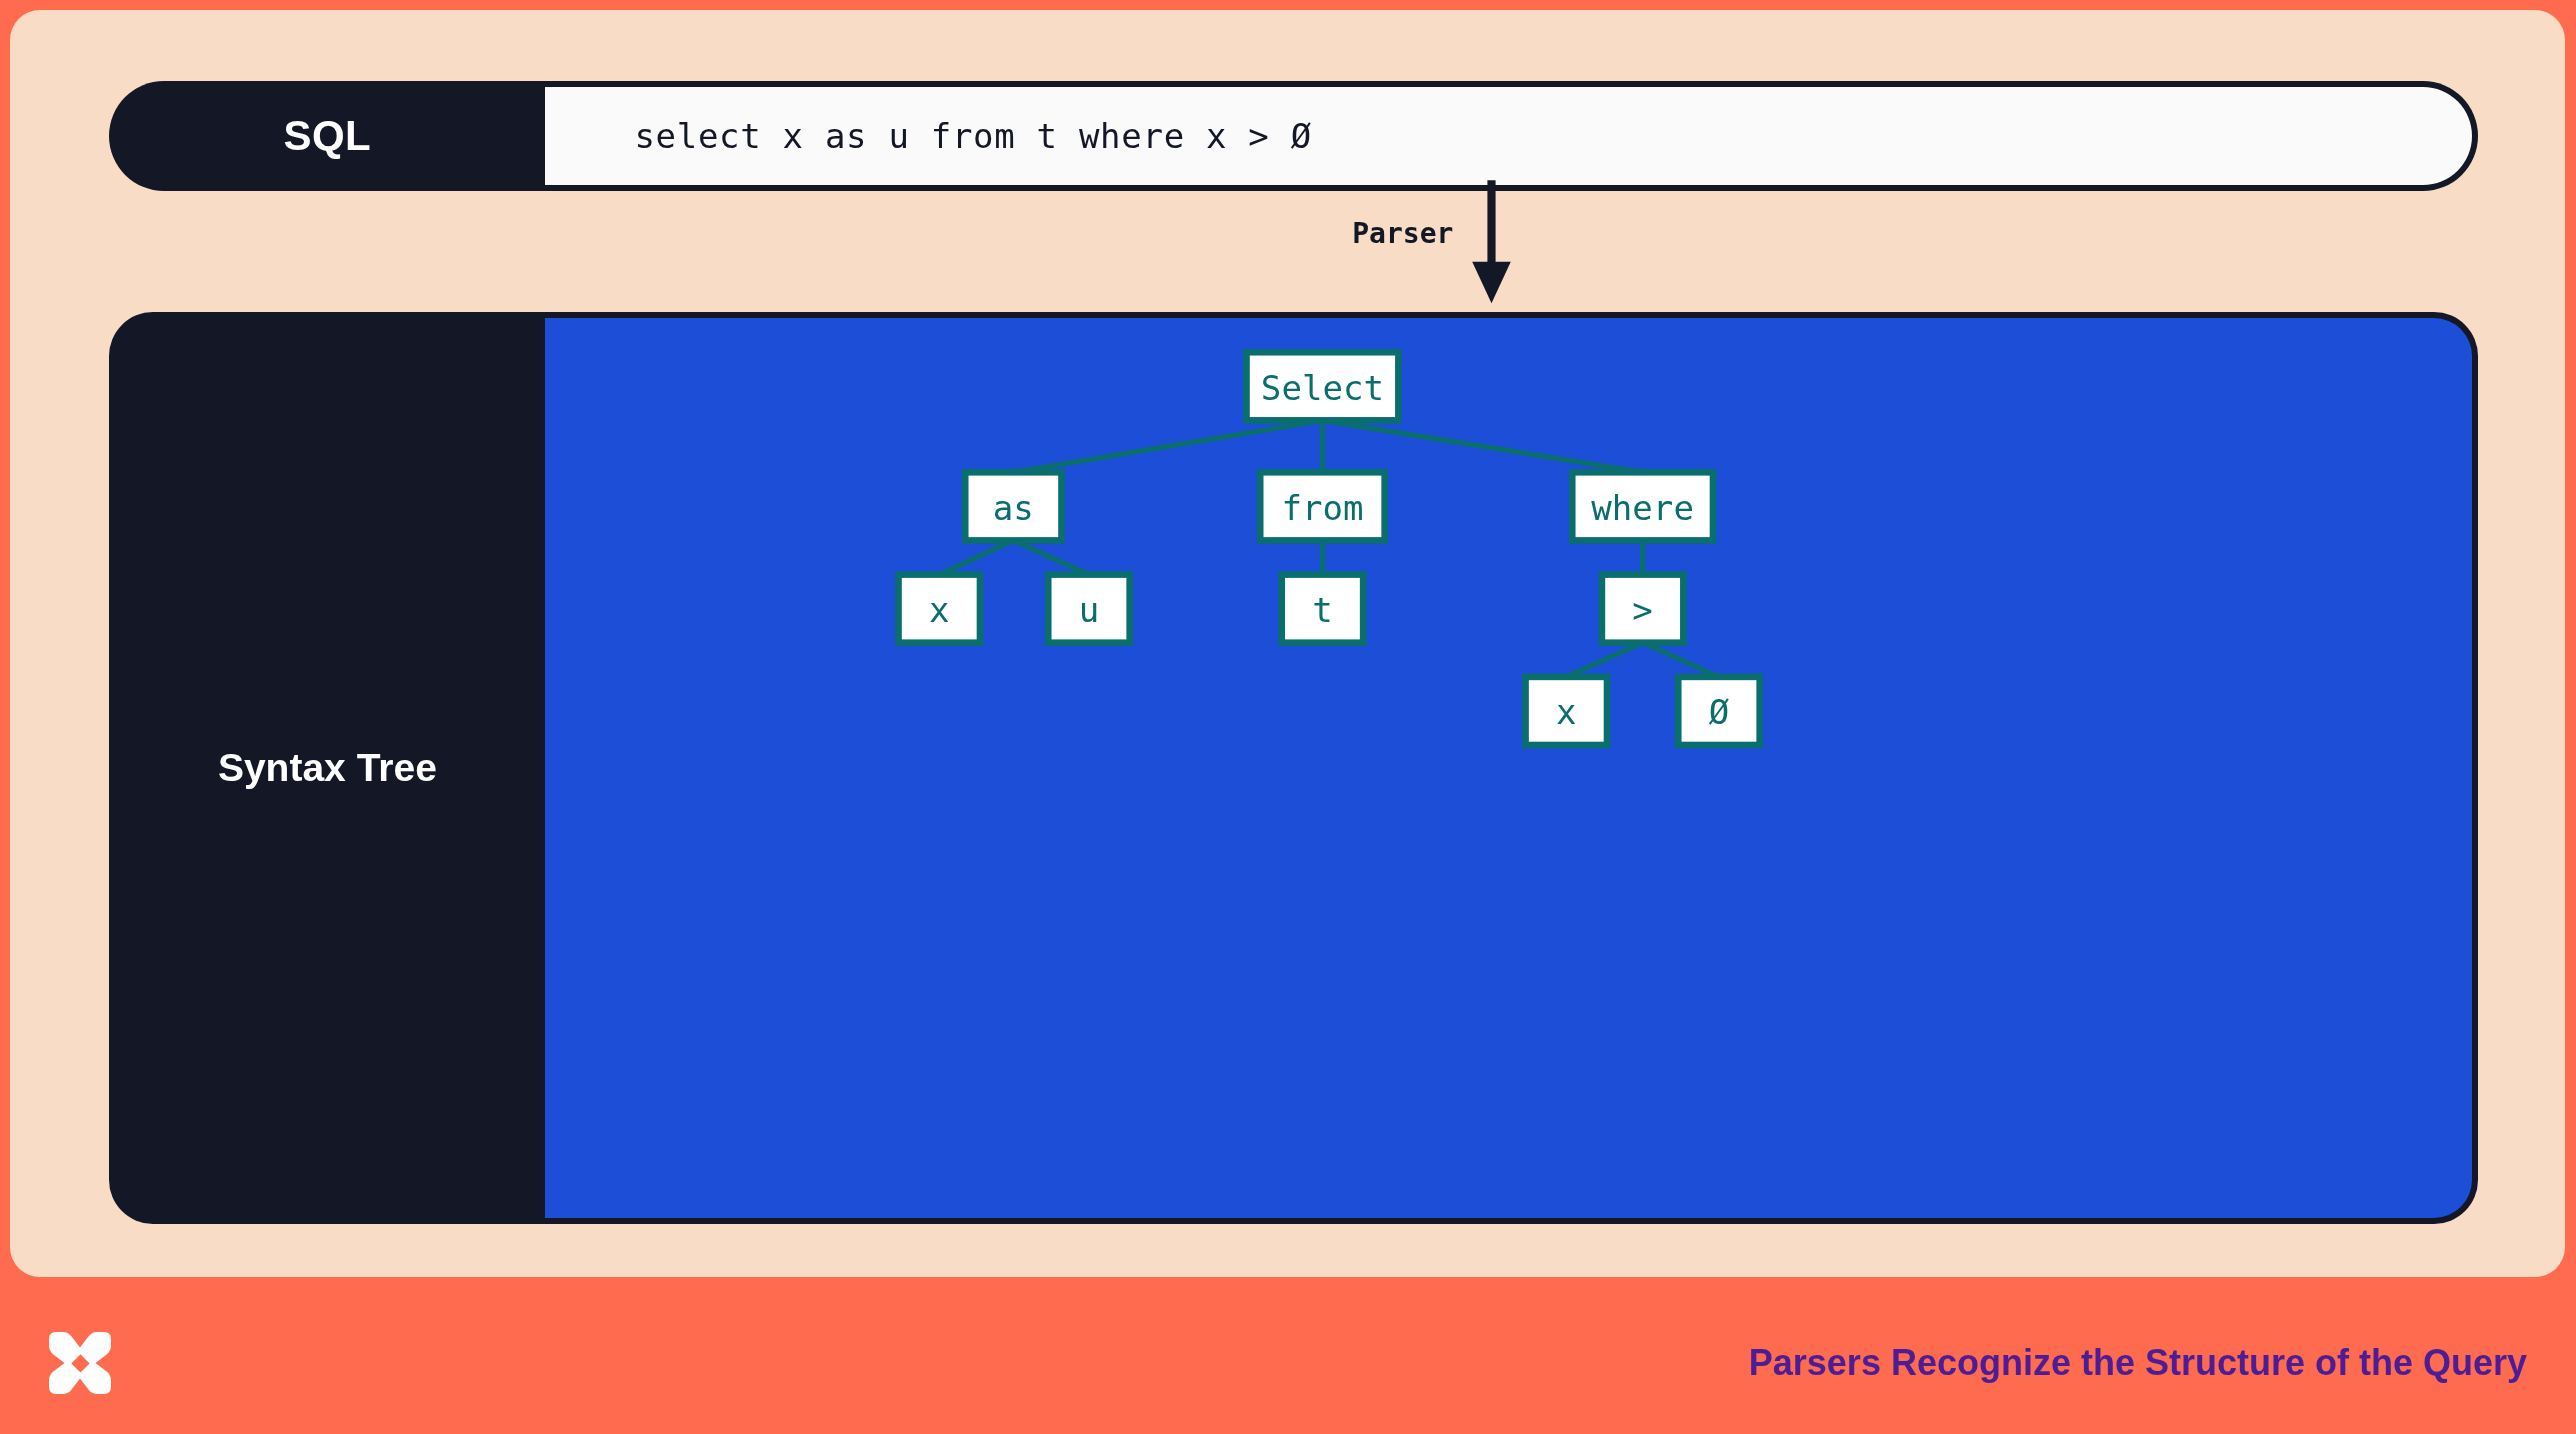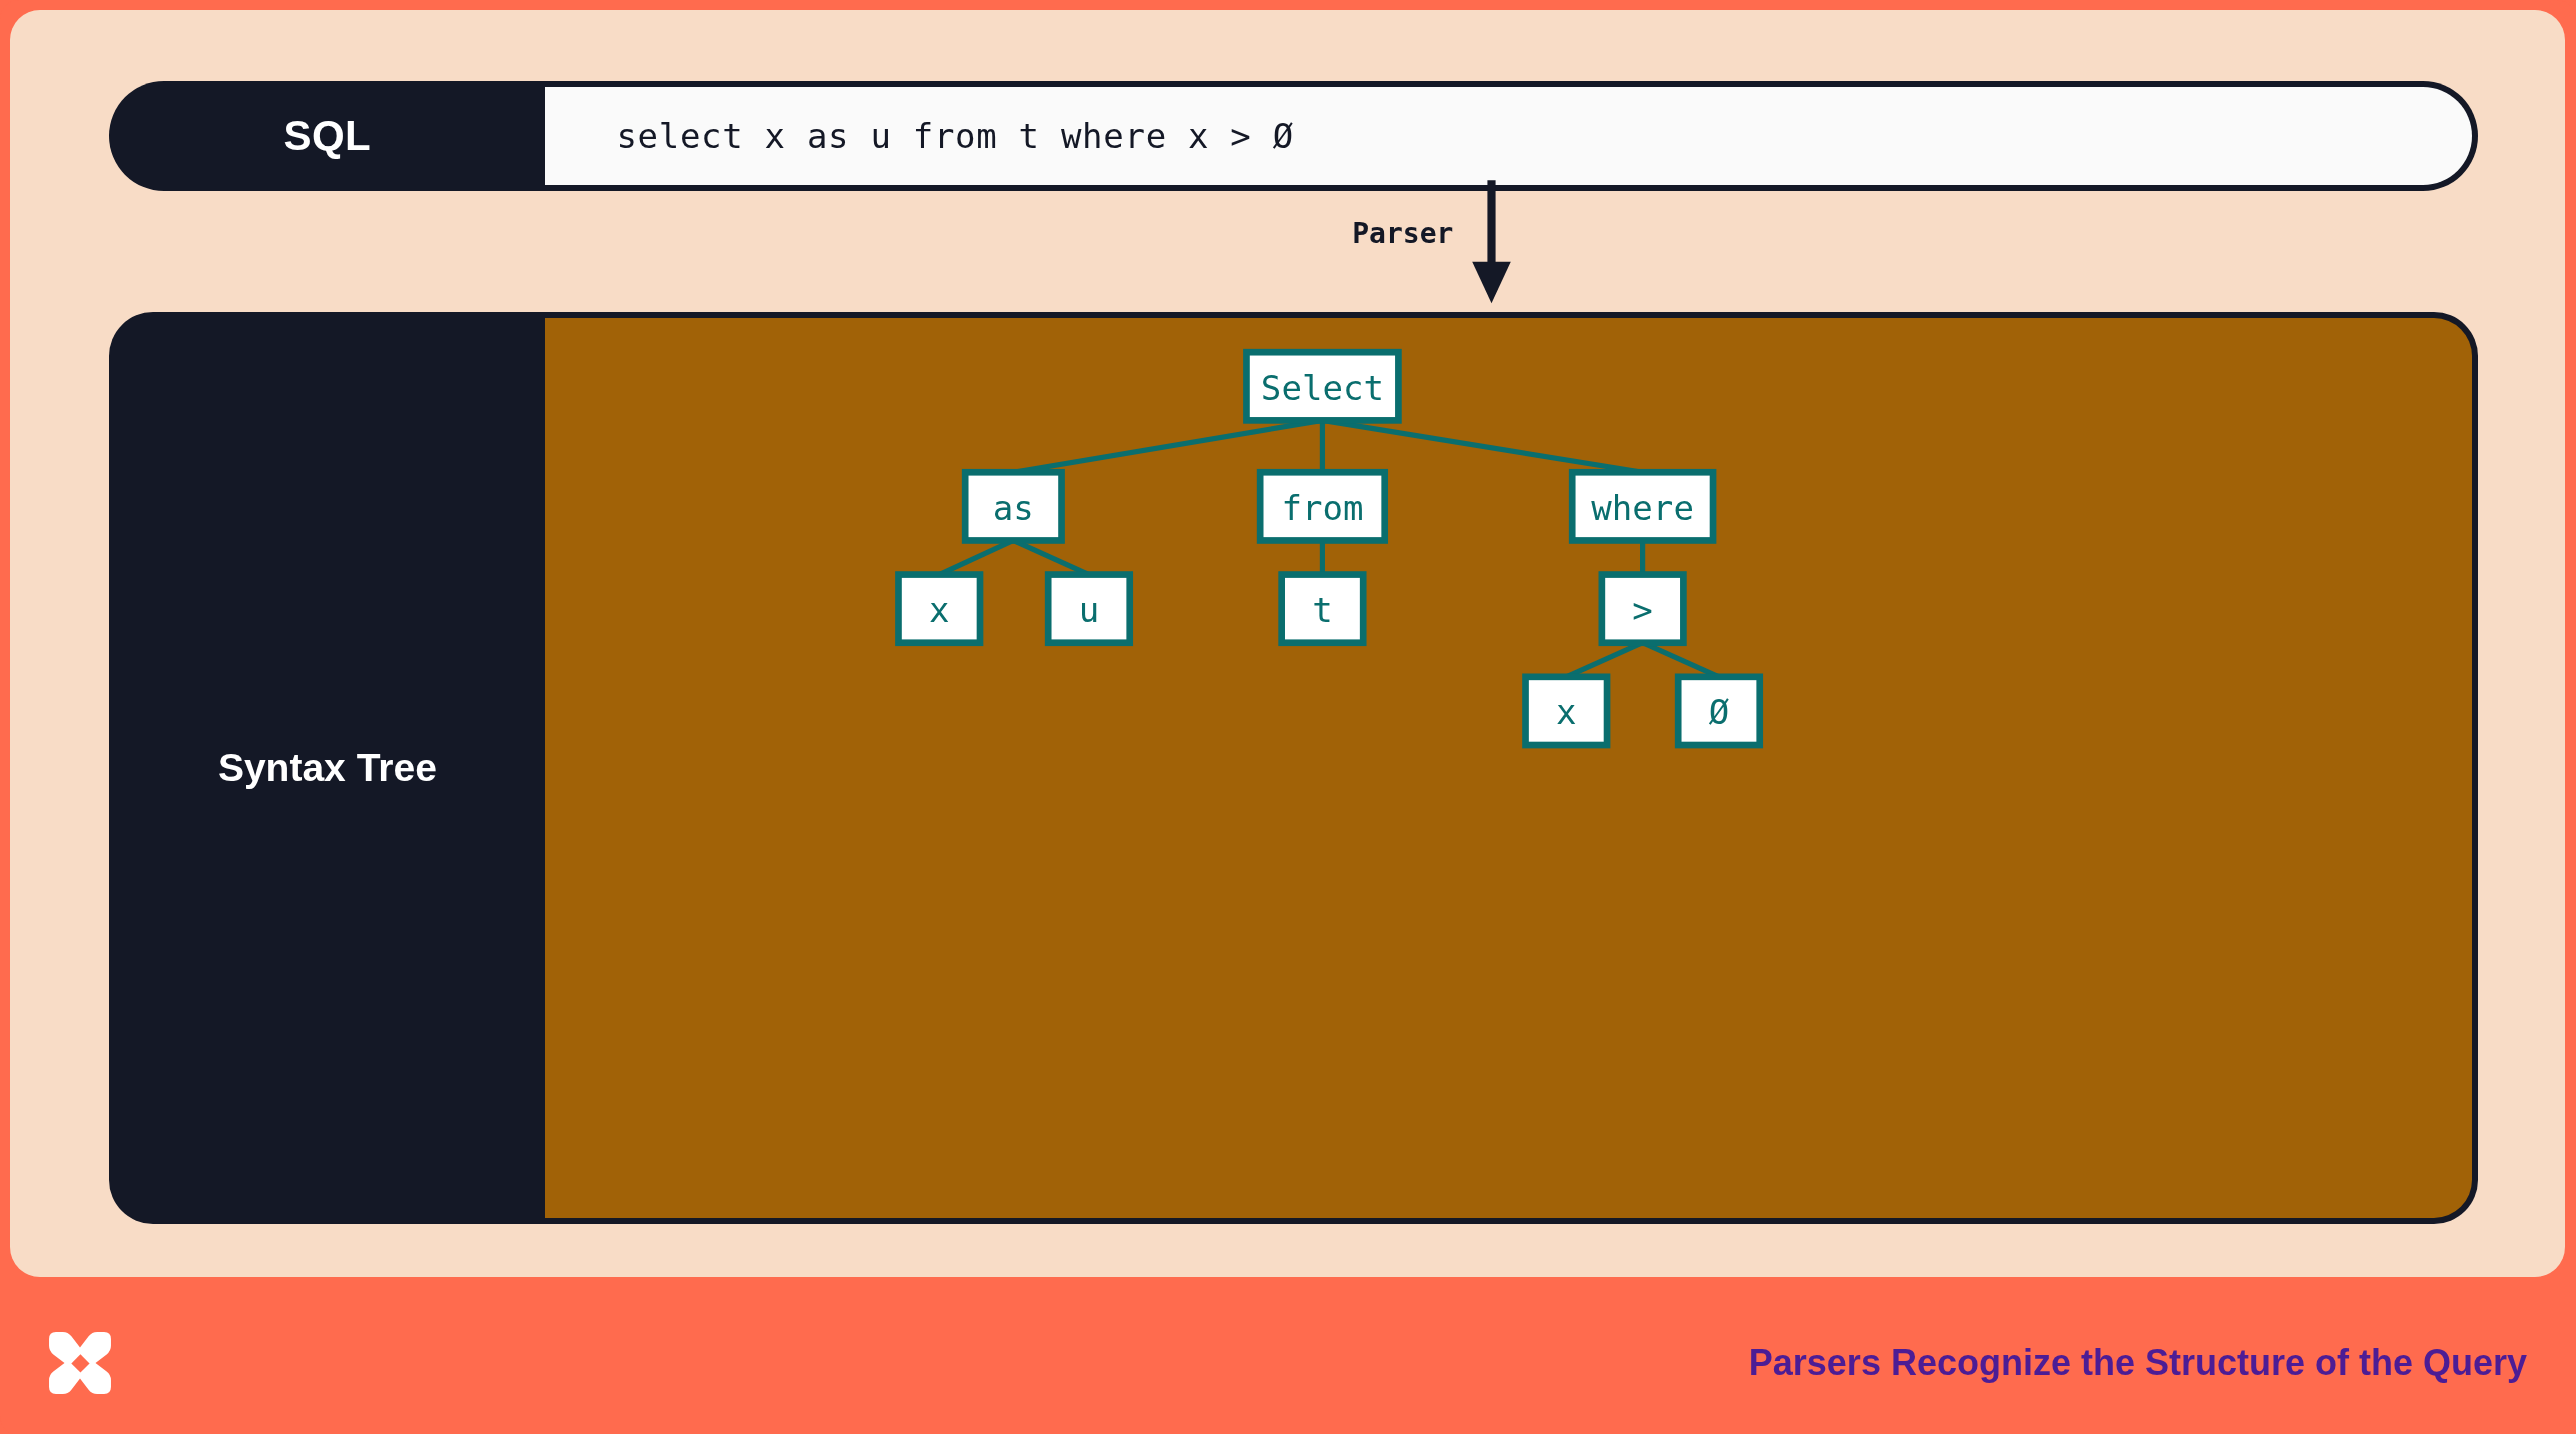--- a/index.html
+++ b/index.html
@@ -65,21 +65,21 @@
     border-left: none;
     border-radius: 0 55px 55px 0;
     display: flex;
     align-items: center;
   }
   #sql-query-text {
     color: #141826;
     font-size: 34px;
     font-family: "DejaVu Sans Mono", "Liberation Mono", monospace;
     letter-spacing: 0.7px;
-    padding-left: 71px;
+    padding-left: 89px;
     white-space: pre;
   }
 
   
   #parser-group {
     position: absolute;
     left: 1289px; top: 170px;
     width: 311px; height: 125px; font-weight: bold;
   }
   #parser-label {
@@ -117,21 +117,21 @@
     color: #FFFFFF;
     font-size: 39px;
     font-weight: bold;
     font-family: "Liberation Sans", sans-serif;
   }
 
   #tree-canvas {
     position: absolute;
     left: 436px; top: 0;
     width: 1933px; height: 912px;
-    background: #a16207;
+    background: #1d4ed8;
     border: 6.7px solid #141826;
     border-left: none;
     border-radius: 0 44px 44px 0;
     overflow: hidden;
   }
   #tree-svg {
     position: absolute;
     left: -6.7px; top: -6.7px;
   }
 

